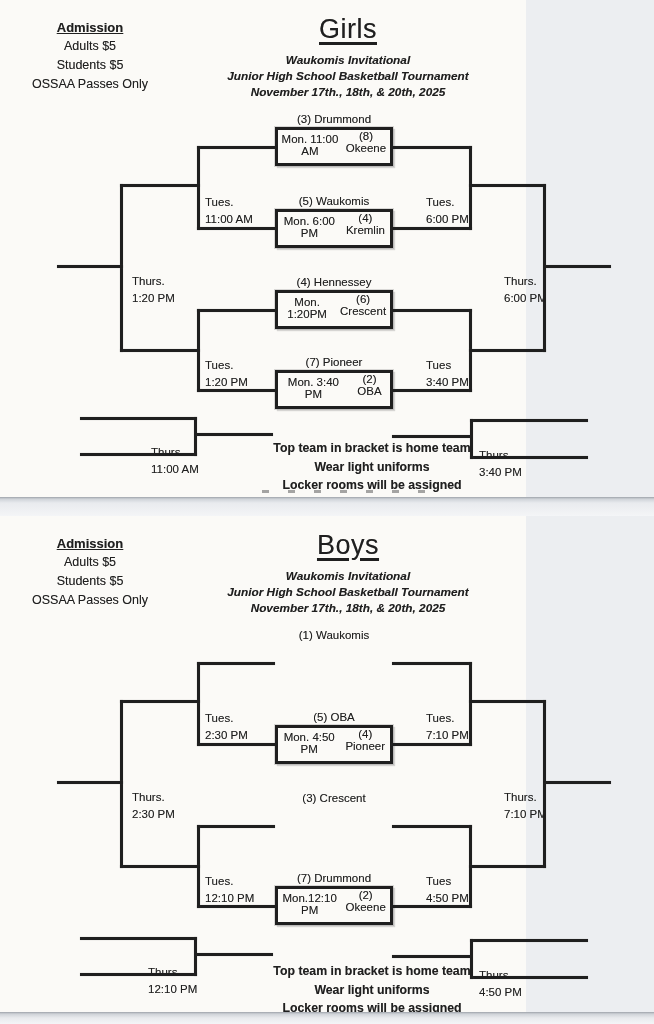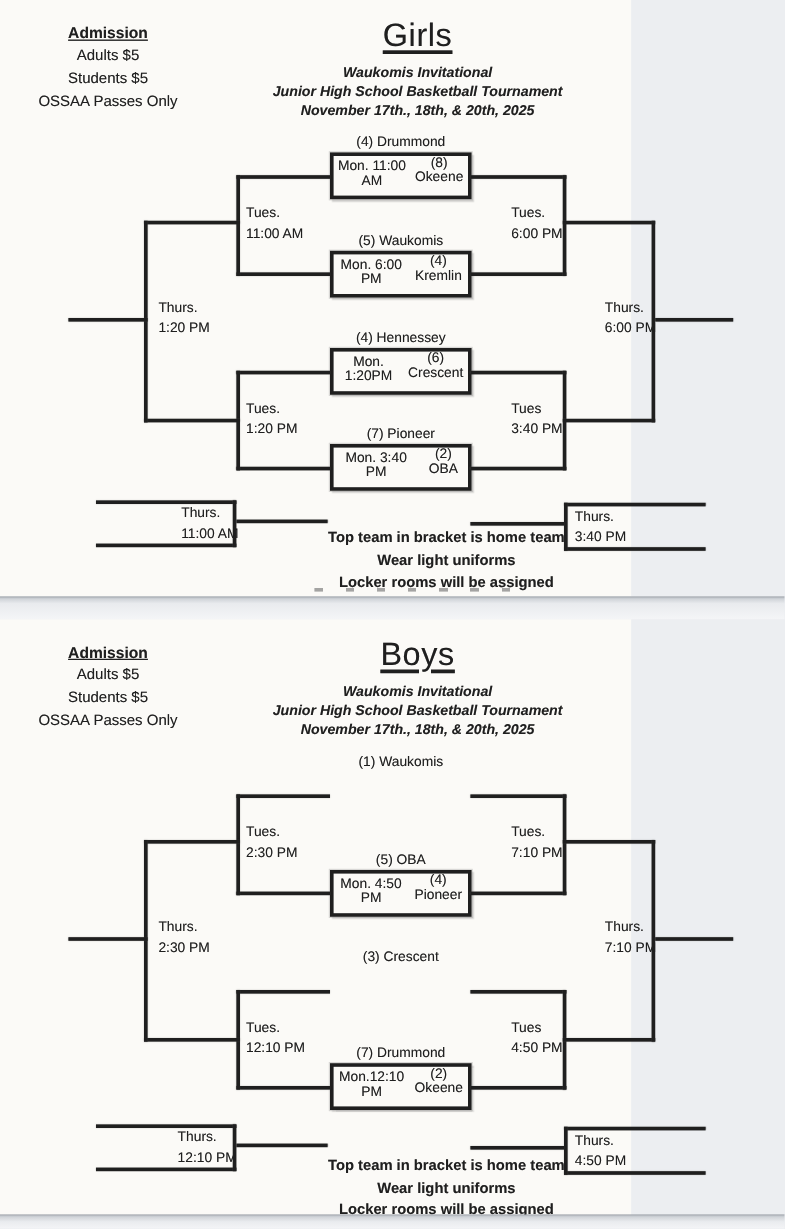--- a/index.html
+++ b/index.html
@@ -19,21 +19,21 @@
   .ttitle{font-size:27px;font-weight:normal;text-decoration:underline;
           text-underline-offset:4px;text-decoration-thickness:2.5px;letter-spacing:.5px;}
   .tsub{font-size:11.8px;font-weight:bold;font-style:italic;line-height:16px;margin-top:7px;}
   .game{position:absolute;left:275px;width:118px;}
   .team-top{height:14px;font-size:11.5px;text-align:center;white-space:nowrap;}
   .gbox{height:39px;border:3px solid var(--ink);box-sizing:border-box;background:var(--paper);
         display:flex;flex-direction:row;justify-content:space-between;
         box-shadow:0 0 0 1px rgba(110,110,110,.25),2px 2px 1px rgba(130,130,130,.3);}
   .gtime{font-size:11.5px;text-align:center;padding-top:3px;}
   .team-bot{font-size:11.5px;text-align:center;line-height:12px;}
-  .rlabel{position:absolute;font-size:11.5px;line-height:16.5px;white-space:nowrap;}
+  .rlabel{position:absolute;font-size:11.5px;line-height:16.5px;white-space:nowrap;margin-top:24px;}
   .notes{position:absolute;left:241px;top:439px;width:262px;text-align:center;
          font-weight:bold;font-size:12.3px;line-height:18.5px;}
   .clip{position:absolute;left:262px;top:490px;width:180px;height:3px;opacity:.6;
         background:repeating-linear-gradient(90deg,#6a6a6a 0 7px,transparent 7px 26px);}
 </style>
 </head>
 <body>
 
 <div class="canvas">
 
@@ -47,21 +47,21 @@
     <div class="theader">
       <span class="ttitle">Girls</span>
       <div class="tsub">
         <div>Waukomis Invitational</div>
         <div>Junior High School Basketball Tournament</div>
         <div>November 17th., 18th, &amp; 20th, 2025</div>
       </div>
     </div>
 
     <div class="game" style="top:113px">
-      <div class="team-top">(4) Drummond</div>
+      <div class="team-top">(3) Drummond</div>
       <div class="gbox">
         <div class="gtime">Mon. 11:00 AM</div>
         <div class="team-bot">(8) Okeene</div>
       </div>
     </div>
     <div class="game" style="top:195px">
       <div class="team-top">(5) Waukomis</div>
       <div class="gbox">
         <div class="gtime">Mon. 6:00 PM</div>
         <div class="team-bot">(4) Kremlin</div>

